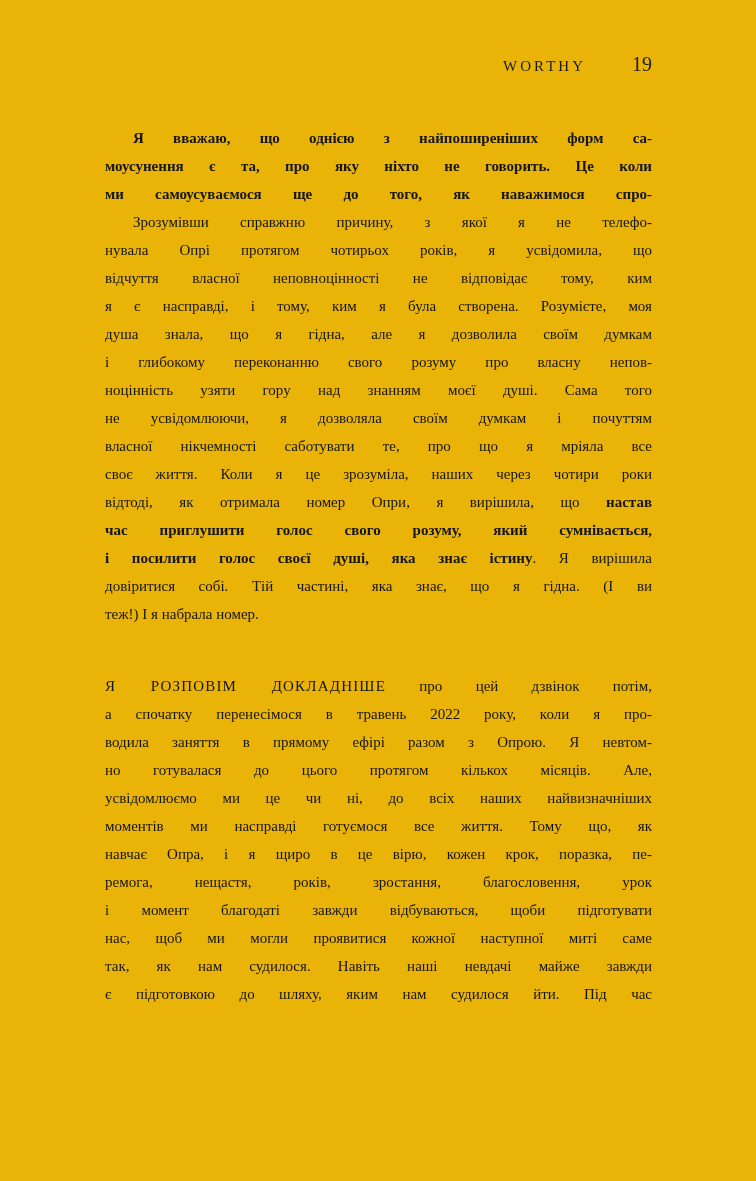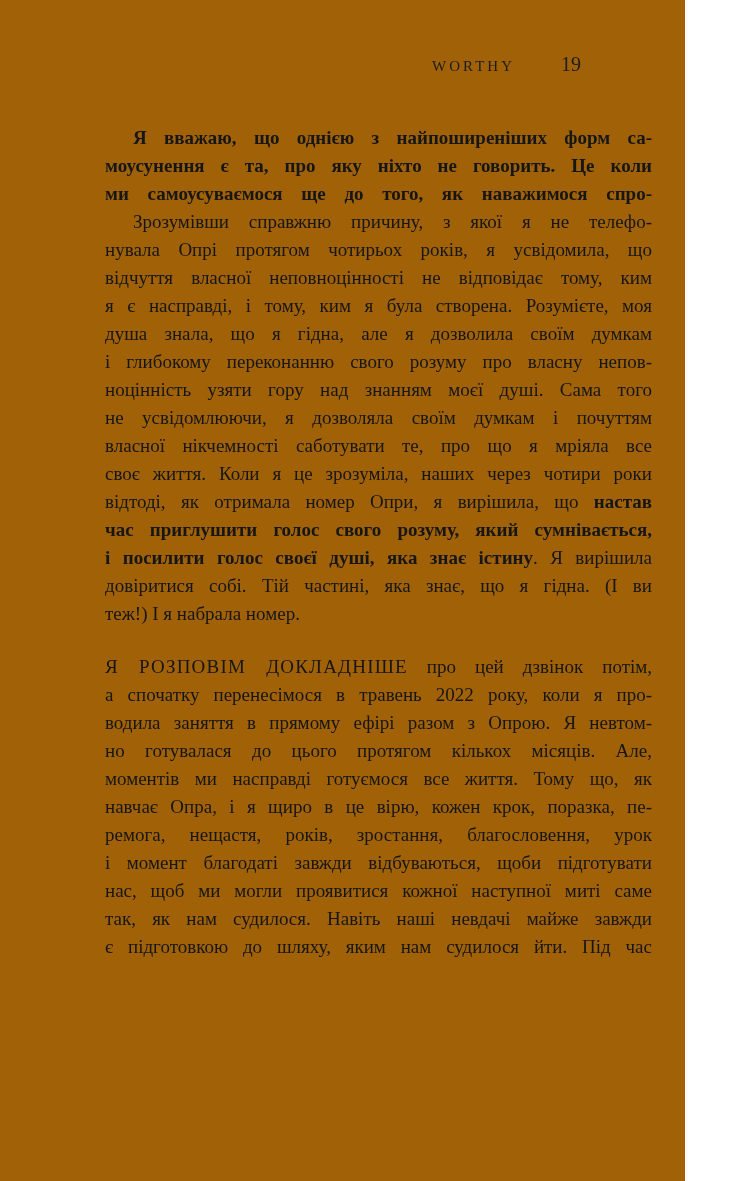--- a/index.html
+++ b/index.html
@@ -2,23 +2,23 @@
 <html><head>
 <meta charset="utf-8">
 <style>
   html, body {
     margin: 0;
     padding: 0;
     background: #ffffff;
   }
   .page {
     position: relative;
-    width: 685px;
+    width: 756px;
     height: 1181px;
-    background: #a16207;
+    background: #eab308;
     color: #161616;
     font-family: "Liberation Serif", "DejaVu Serif", serif;
     overflow: hidden;
   }
   .page-header {
     position: absolute;
     top: 53px;
     right: 104px;
     display: flex;
     align-items: baseline;
@@ -32,28 +32,28 @@
   .page-number {
     font-size: 20px;
     color: #1c1c1c;
     margin-left: 25px;
   }
   .text-block {
     position: absolute;
     left: 105px;
     top: 124px;
     width: 547px;
-    font-size: 19px;
+    font-size: 15px;
     line-height: 28px;
   }
   .paragraph {
     margin: 0;
   }
   .paragraph.section-break {
-    margin-top: 25px;
+    margin-top: 44px;
   }
   .line {
     text-align: justify;
     text-align-last: justify;
     white-space: normal;
   }
   .line.last {
     text-align-last: left;
   }
   .line.indent {
@@ -97,20 +97,21 @@
         <div class="line"><span class="bold">час приглушити голос свого розуму, який сумнівається,</span></div>
         <div class="line"><span class="bold">і посилити голос своєї душі, яка знає істину</span><span>. Я вирішила</span></div>
         <div class="line"><span>довіритися собі. Тій частині, яка знає, що я гідна. (І ви</span></div>
         <div class="line last"><span>теж!) І я набрала номер.</span></div>
       </div>
       <div class="paragraph section-break">
         <div class="line"><span class="caps">Я РОЗПОВІМ ДОКЛАДНІШЕ</span><span> про цей дзвінок потім,</span></div>
         <div class="line"><span>а спочатку перенесімося в травень 2022 року, коли я про-</span></div>
         <div class="line"><span>водила заняття в прямому ефірі разом з Опрою. Я невтом-</span></div>
         <div class="line"><span>но готувалася до цього протягом кількох місяців. Але,</span></div>
+        <div class="line"><span>усвідомлюємо ми це чи ні, до всіх наших найвизначніших</span></div>
         <div class="line"><span>моментів ми насправді готуємося все життя. Тому що, як</span></div>
         <div class="line"><span>навчає Опра, і я щиро в це вірю, кожен крок, поразка, пе-</span></div>
         <div class="line"><span>ремога, нещастя, років, зростання, благословення, урок</span></div>
         <div class="line"><span>і момент благодаті завжди відбуваються, щоби підготувати</span></div>
         <div class="line"><span>нас, щоб ми могли проявитися кожної наступної миті саме</span></div>
         <div class="line"><span>так, як нам судилося. Навіть наші невдачі майже завжди</span></div>
         <div class="line"><span>є підготовкою до шляху, яким нам судилося йти. Під час</span></div>
       </div>
     </main>
 

